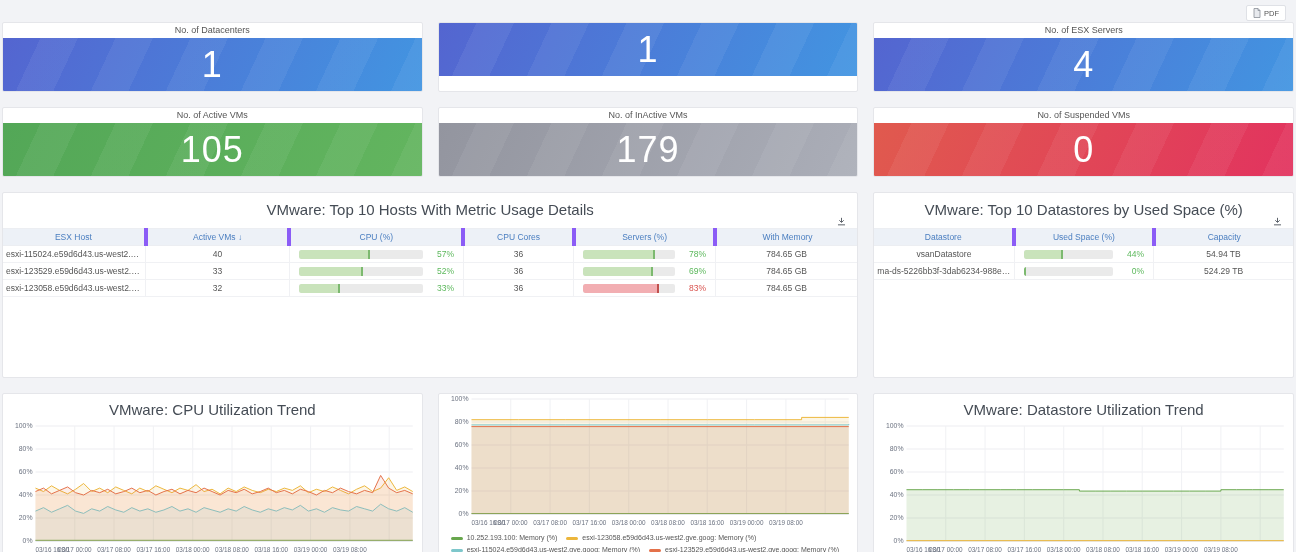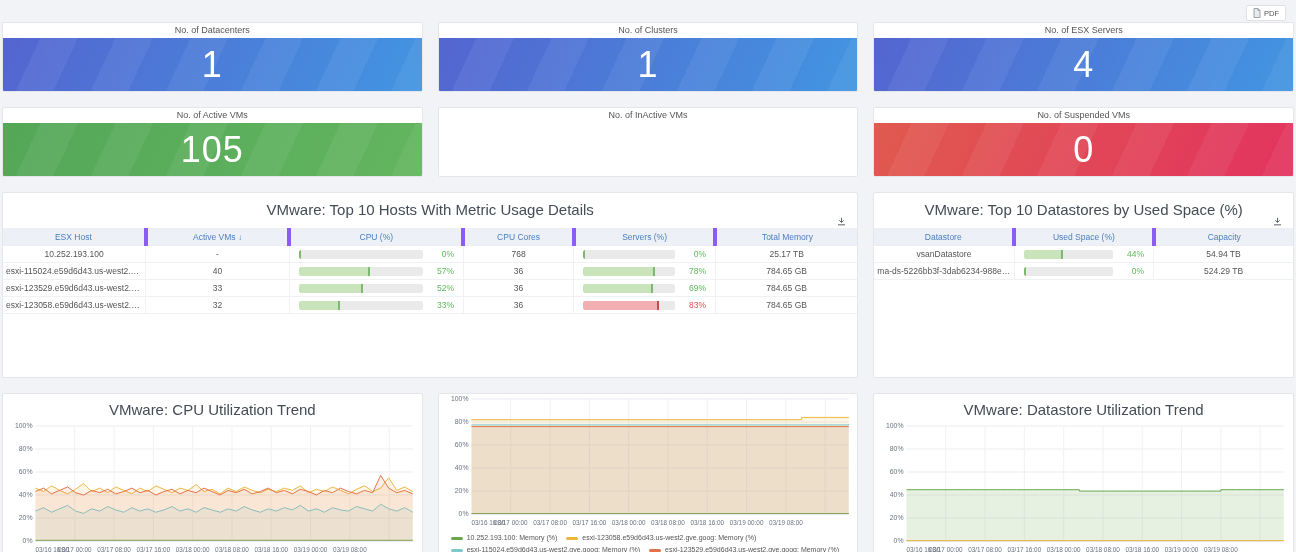--- a/index.html
+++ b/index.html
@@ -64,34 +64,34 @@
     </button>
   </div>
 
   <div class="grid">
 
     <div class="panel">
       <div class="stat-title">No. of Datacenters</div>
       <div class="stat-value" style="background: repeating-linear-gradient(115deg, rgba(255, 255, 255, 0) 0px, rgba(255, 255, 255, 0) 34px, rgba(255, 255, 255, 0.06) 34px, rgba(255, 255, 255, 0.06) 68px), linear-gradient(115deg, rgb(84, 101, 208), rgb(66, 149, 225));">1</div>
     </div>
     <div class="panel">
-      <div class="stat-title">No. of Clusters</div>
       <div class="stat-value" style="background: repeating-linear-gradient(115deg, rgba(255, 255, 255, 0) 0px, rgba(255, 255, 255, 0) 34px, rgba(255, 255, 255, 0.06) 34px, rgba(255, 255, 255, 0.06) 68px), linear-gradient(115deg, rgb(84, 101, 208), rgb(66, 149, 225));">1</div>
     </div>
     <div class="panel">
       <div class="stat-title">No. of ESX Servers</div>
       <div class="stat-value" style="background: repeating-linear-gradient(115deg, rgba(255, 255, 255, 0) 0px, rgba(255, 255, 255, 0) 34px, rgba(255, 255, 255, 0.06) 34px, rgba(255, 255, 255, 0.06) 68px), linear-gradient(115deg, rgb(84, 101, 208), rgb(66, 149, 225));">4</div>
     </div>
 
     <div class="panel">
       <div class="stat-title">No. of Active VMs</div>
       <div class="stat-value" style="background: repeating-linear-gradient(115deg, rgba(255, 255, 255, 0) 0px, rgba(255, 255, 255, 0) 34px, rgba(255, 255, 255, 0.06) 34px, rgba(255, 255, 255, 0.06) 68px), linear-gradient(115deg, rgb(83, 167, 87), rgb(99, 181, 95));">105</div>
     </div>
     <div class="panel">
       <div class="stat-title">No. of InActive VMs</div>
+      <div class="stat-value" style="background: repeating-linear-gradient(115deg, rgba(255, 255, 255, 0) 0px, rgba(255, 255, 255, 0) 34px, rgba(255, 255, 255, 0.06) 34px, rgba(255, 255, 255, 0.06) 68px), linear-gradient(115deg, rgb(147, 149, 159), rgb(171, 174, 184));">179</div>
     </div>
     <div class="panel">
       <div class="stat-title">No. of Suspended VMs</div>
       <div class="stat-value" style="background: repeating-linear-gradient(115deg, rgba(255, 255, 255, 0) 0px, rgba(255, 255, 255, 0) 34px, rgba(255, 255, 255, 0.06) 34px, rgba(255, 255, 255, 0.06) 68px), linear-gradient(115deg, rgb(224, 90, 78), rgb(226, 51, 95));">0</div>
     </div>
 
     <div class="panel span2">
       <div class="tbl-title">VMware: Top 10 Hosts With Metric Usage Details</div>
       <button class="dl-btn">
         <svg width="9" height="9" viewBox="0 0 11 11">
@@ -107,46 +107,24 @@
             <col style="width:16.6%">
             <col style="width:16.6%">
           </colgroup>
         <thead>
           <tr>
             <th>ESX Host</th>
             <th><span>Active VMs</span> <span class="sort-ic">↓</span></th>
             <th>CPU (%)</th>
             <th>CPU Cores</th>
             <th>Servers (%)</th>
-            <th>Total Memory</th>
+            <th>With Memory</th>
           </tr>
         </thead>
         <tbody>
-          <tr>
-            <td>10.252.193.100</td>
-            <td>-</td>
-            <td>
-                <div class="bar-cell">
-                  <div class="bar-track">
-                    <div class="bar-fill lvl-ok" style="width: 1.5%;"></div>
-                  </div>
-                  <span class="pct lvl-ok">0%</span>
-                </div>
-              </td>
-            <td>768</td>
-            <td>
-                <div class="bar-cell">
-                  <div class="bar-track">
-                    <div class="bar-fill lvl-ok" style="width: 1.5%;"></div>
-                  </div>
-                  <span class="pct lvl-ok">0%</span>
-                </div>
-              </td>
-            <td>25.17 TB</td>
-          </tr>
           <tr>
             <td>esxi-115024.e59d6d43.us-west2.gve.goog</td>
             <td>40</td>
             <td>
                 <div class="bar-cell">
                   <div class="bar-track">
                     <div class="bar-fill lvl-ok" style="width: 57%;"></div>
                   </div>
                   <span class="pct lvl-ok">57%</span>
                 </div>

